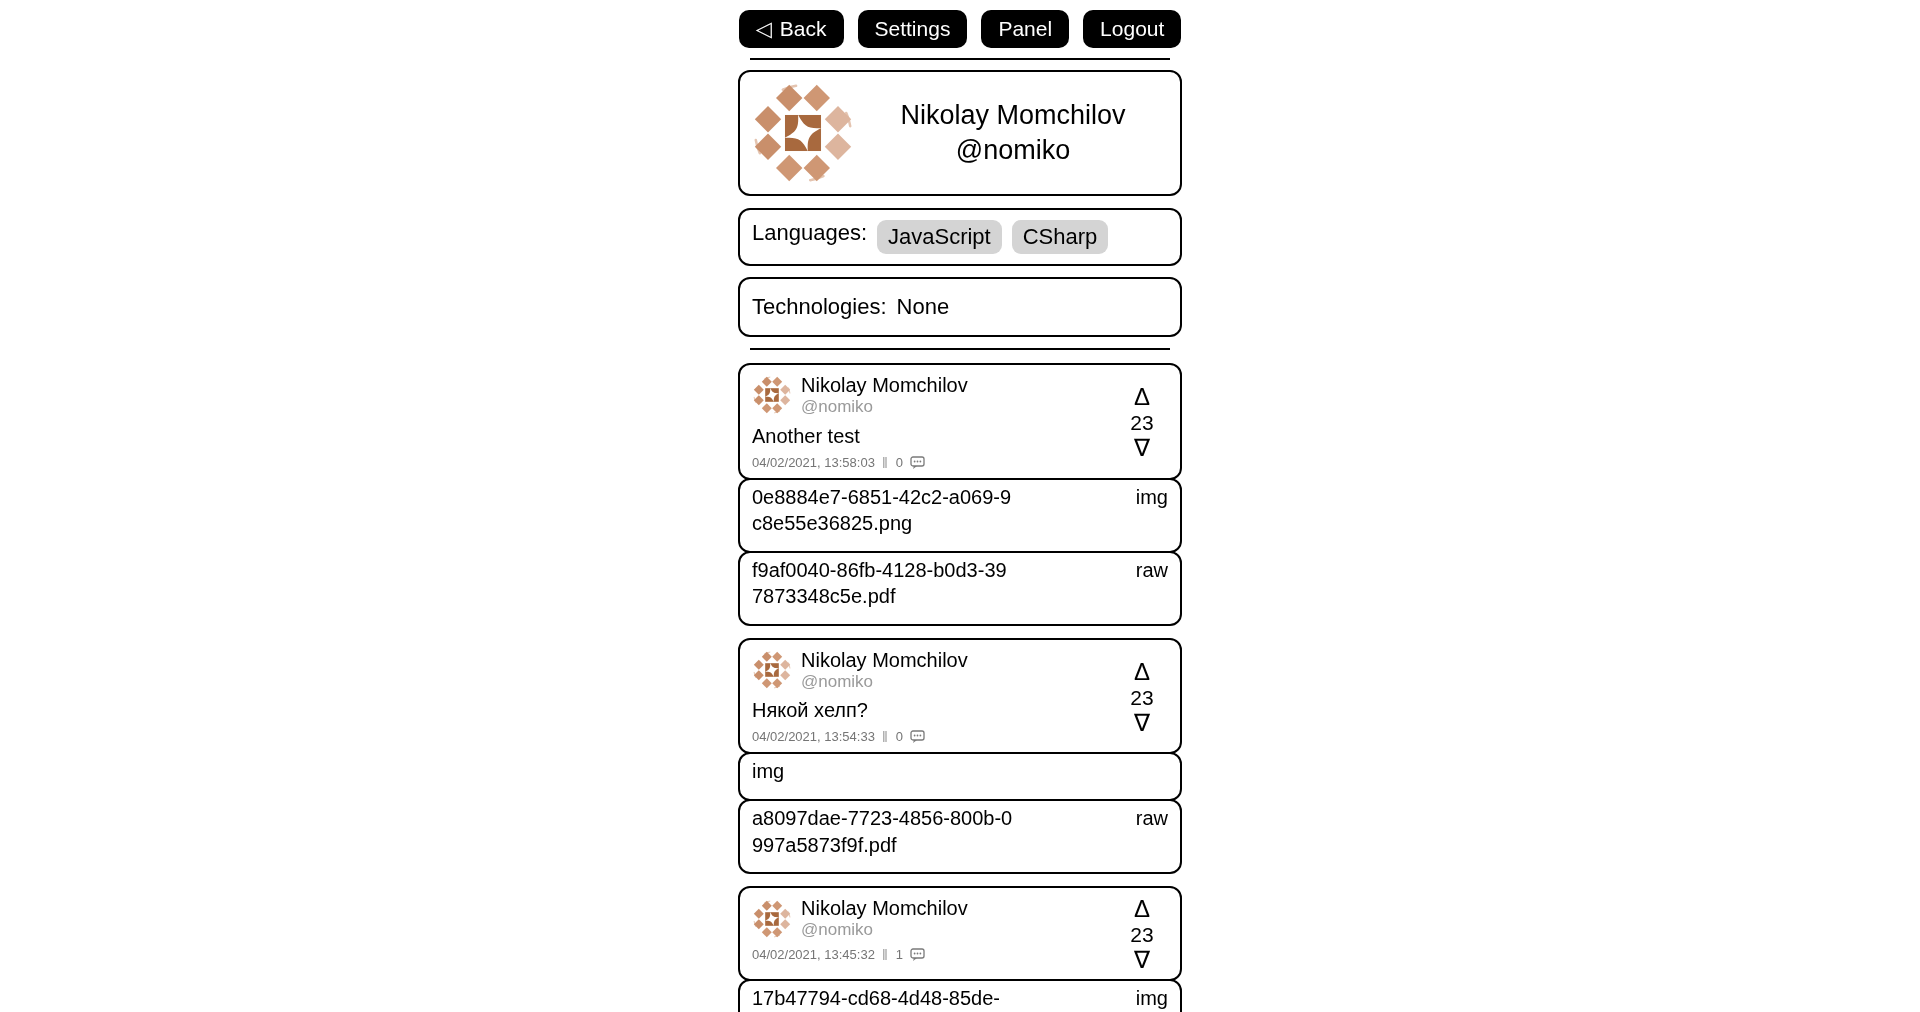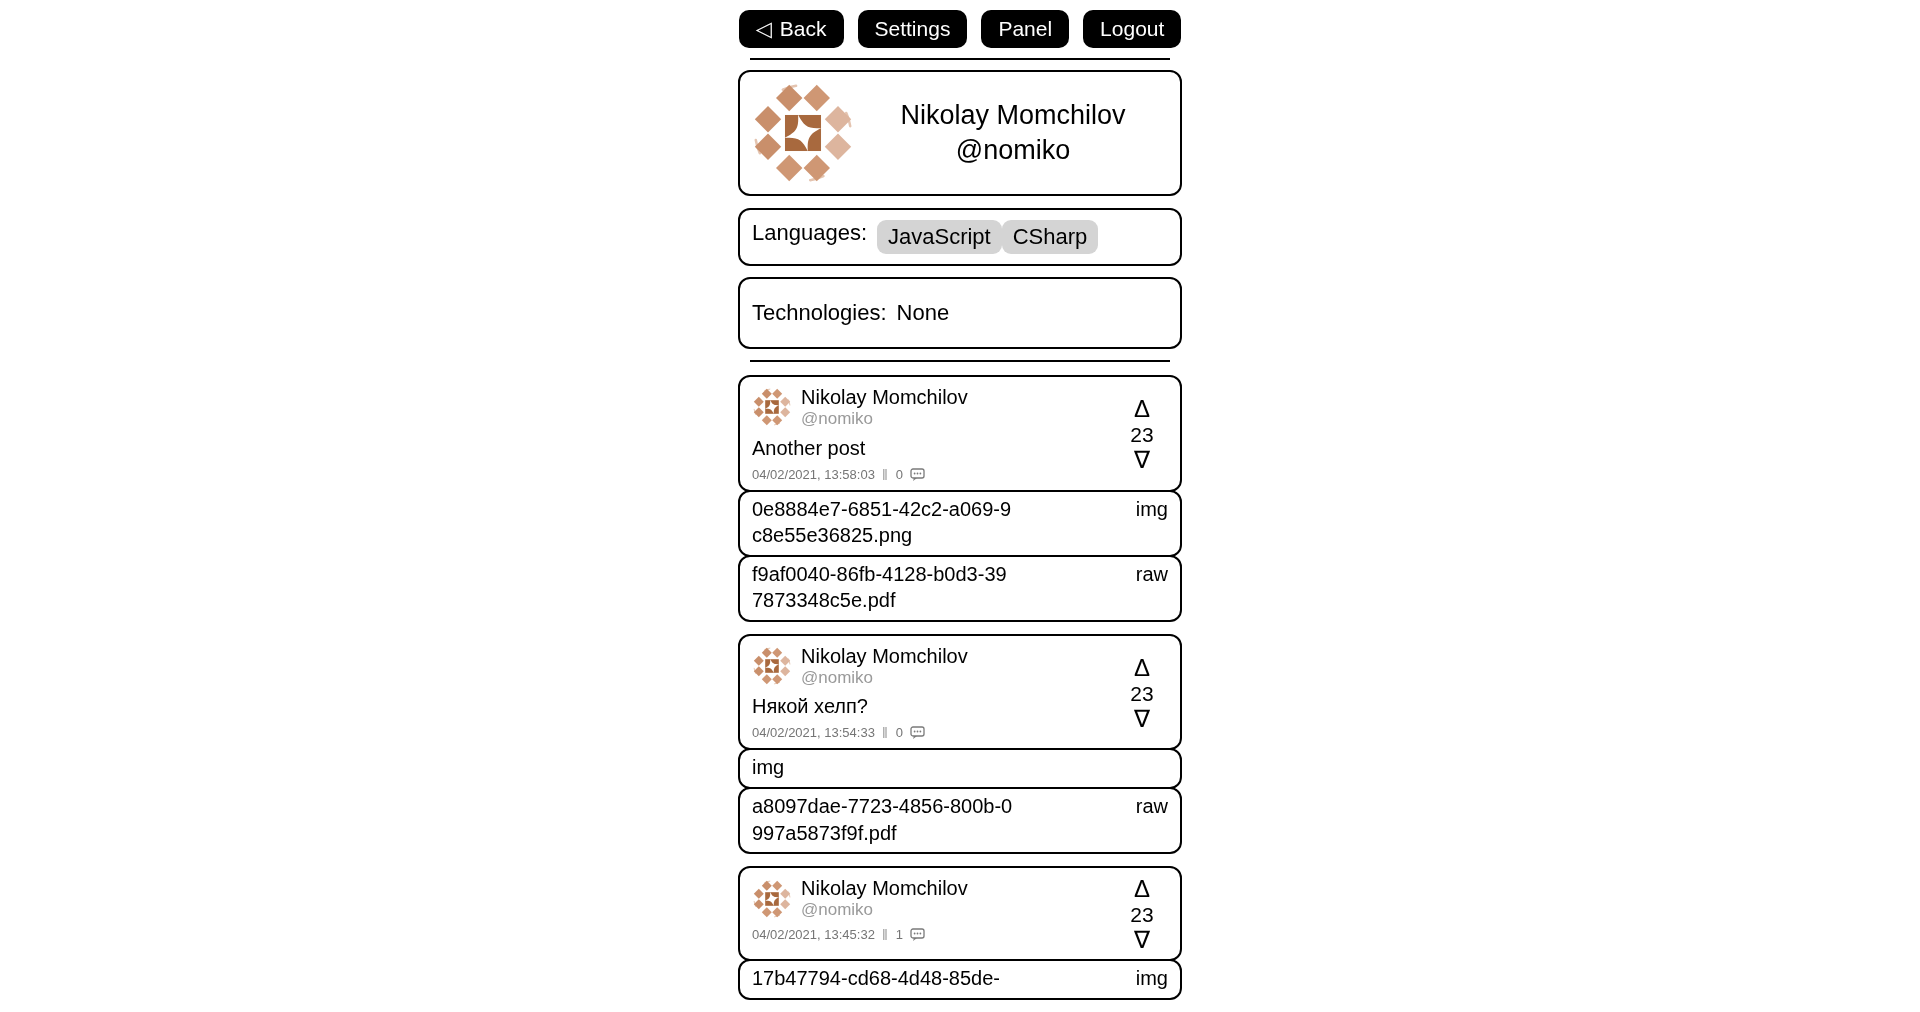--- a/index.html
+++ b/index.html
@@ -29,21 +29,21 @@
 
   
   .profile-card{display:flex;align-items:center;padding:8px 10px;margin-bottom:12px}
   .profile-avatar{width:106px;height:106px;flex:0 0 auto}
   .profile-avatar svg{width:106px;height:106px}
   .profile-names{flex:1;text-align:center;font-size:27px;line-height:1.28}
 
   
   .info-card{display:flex;gap:10px;padding:10px 12px;
     font-size:22px;margin-bottom:11px;flex-wrap:wrap}
-  .info-card.technologies{padding:21px 12px;margin-bottom:0}
+  .info-card.technologies{padding:15px 12px;margin-bottom:0}
   .tag{background:var(--tag-bg);border-radius:9px;padding:4px 11px;font-size:22px}
 
   
   .posts{margin-top:13px}
   .post{margin-bottom:12px}
   .post-header{display:flex;padding:9px 12px 7px 12px;position:relative;z-index:2}
   .post-main{flex:1;min-width:0}
   .author-row{display:flex;gap:9px;align-items:center}
   .post-avatar{width:40px;height:40px;flex:0 0 auto}
   .post-avatar svg{width:40px;height:40px}
@@ -53,21 +53,21 @@
   .post-meta{display:flex;gap:7px;margin-top:7px;
     font-size:13px;color:var(--meta-gray)}
   .meta-sep{font-size:14px;color:#9b9b9b;letter-spacing:1px}
   .comment-icon{display:inline-flex;align-items:center}
   .votes{width:52px;flex:0 0 auto;display:flex;flex-direction:column;
     align-items:center;justify-content:center;gap:1px}
   .vote-arrow{font-size:24px;line-height:1;cursor:pointer}
   .vote-count{font-size:21px;line-height:1.2}
 
   .attachment{display:flex;justify-content:space-between;align-items:flex-start;
-    padding:4px 12px 6px 12px;margin-top:-2px;position:relative;z-index:1;font-size:20px}
+    padding:4px 12px 14px 12px;margin-top:-2px;position:relative;z-index:1;font-size:20px}
   .attachment-file{width:262px;word-break:break-all;line-height:1.33}
   .attachment-type{flex:0 0 auto;line-height:1.33}
 
   .hidden-defs{position:absolute;width:0;height:0;overflow:hidden}
 </style>
 </head>
 <body>
 
 <svg class="hidden-defs" aria-hidden="true">
   <defs>
@@ -116,21 +116,21 @@
         </svg>
     </span>
     <div class="profile-names">
       <div>Nikolay Momchilov</div>
       <div>@nomiko</div>
     </div>
   </section>
 
   <section class="card info-card">
     <span>Languages:</span>
-    <span id="language-tags" style="display:flex;">
+    <span id="language-tags" style="display:flex;gap:10px">
         <span class="tag">JavaScript</span>
         <span class="tag">CSharp</span>
       </span>
   </section>
 
   <section class="card info-card technologies">
     <span>Technologies:</span>
     <span>None</span>
   </section>
 
@@ -144,21 +144,21 @@
           <span class="post-avatar">
             <svg viewBox="0 0 100 100">
                   <use href="#identicon"></use>
                 </svg>
           </span>
           <div>
             <div class="author-name">Nikolay Momchilov</div>
             <div class="author-handle">@nomiko</div>
           </div>
         </div>
-        <div class="post-title">Another post</div>
+        <div class="post-title">Another test</div>
         <div class="post-meta">
           <span>04/02/2021, 13:58:03</span>
           <span class="meta-sep">‖</span>
           <span>0</span>
           <span class="comment-icon">
             <svg width="15" height="14" viewBox="0 0 15 14">
               <rect x="1" y="1" width="13" height="9" rx="2" fill="none" stroke="#7a7a7a" stroke-width="1.3"></rect>
               <circle cx="4.6" cy="5.5" r="0.9" fill="#7a7a7a"></circle>
               <circle cx="7.5" cy="5.5" r="0.9" fill="#7a7a7a"></circle>
               <circle cx="10.4" cy="5.5" r="0.9" fill="#7a7a7a"></circle>

